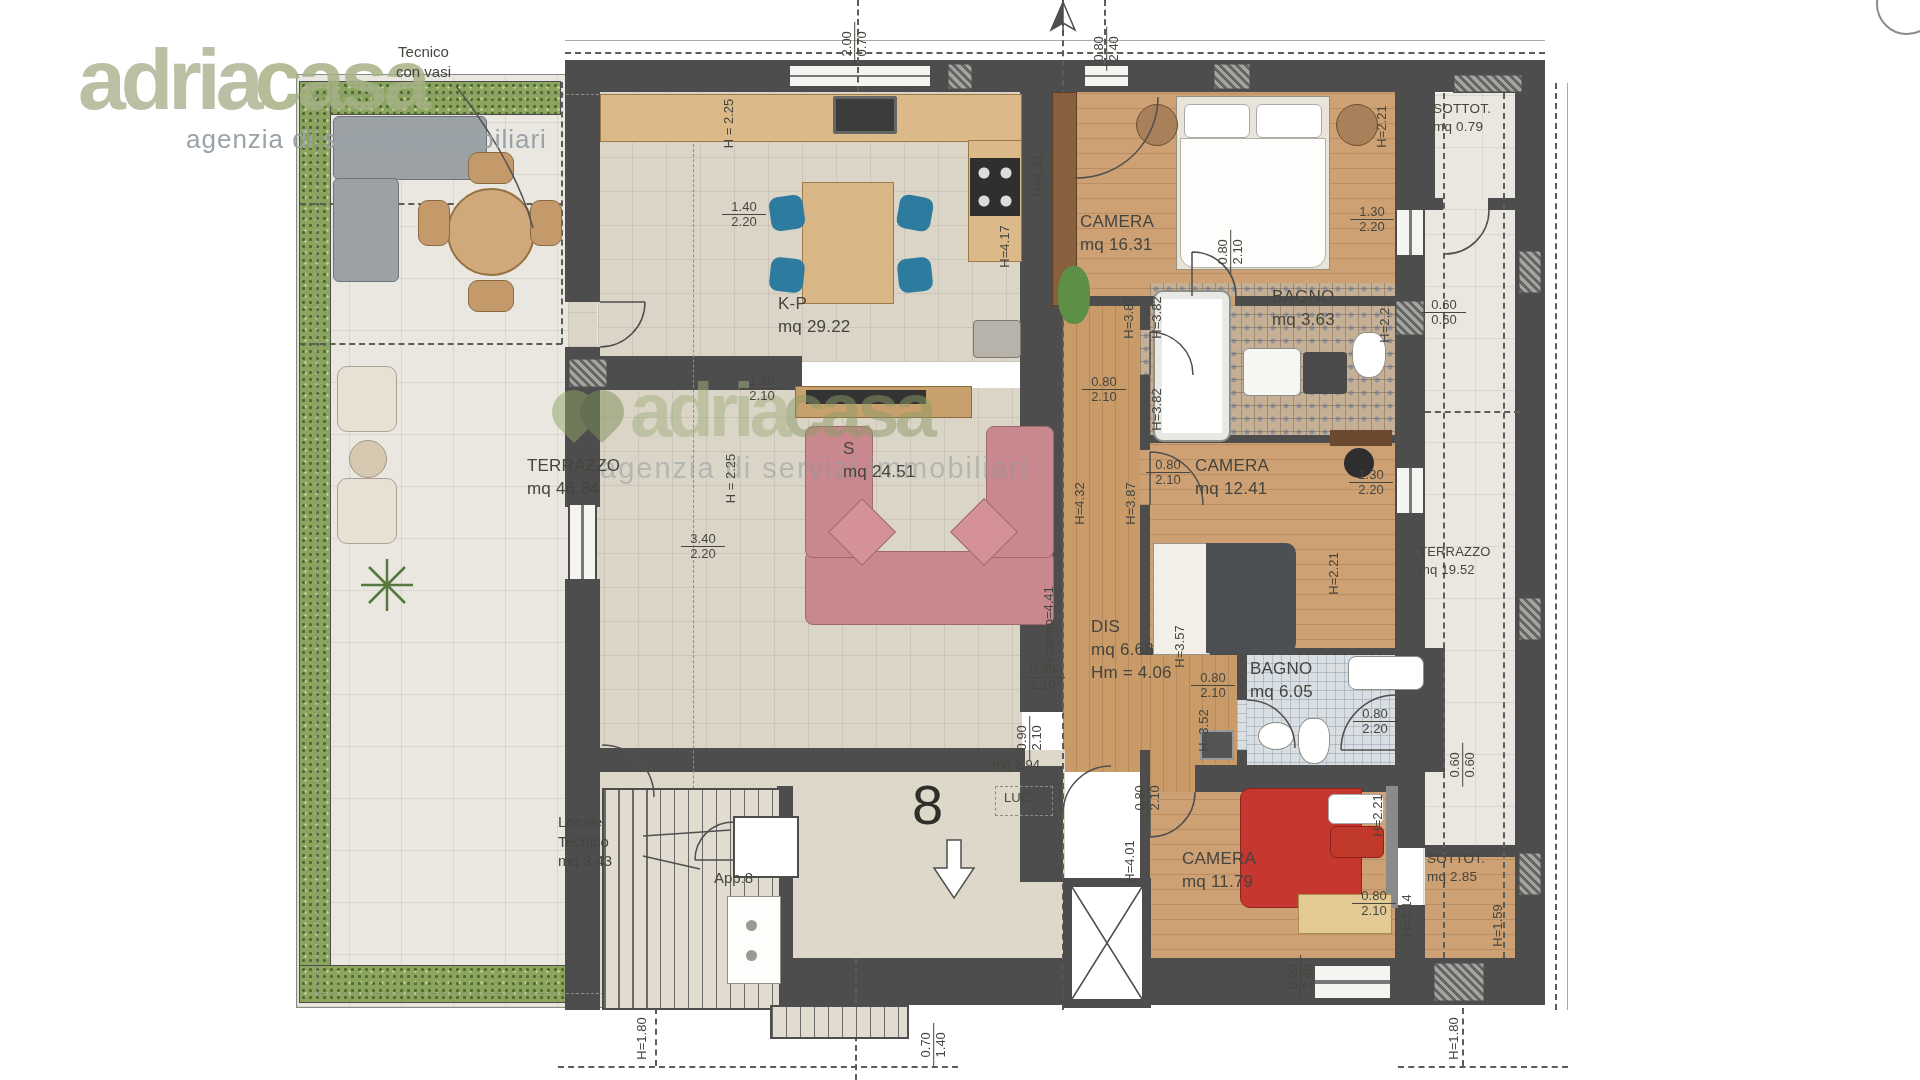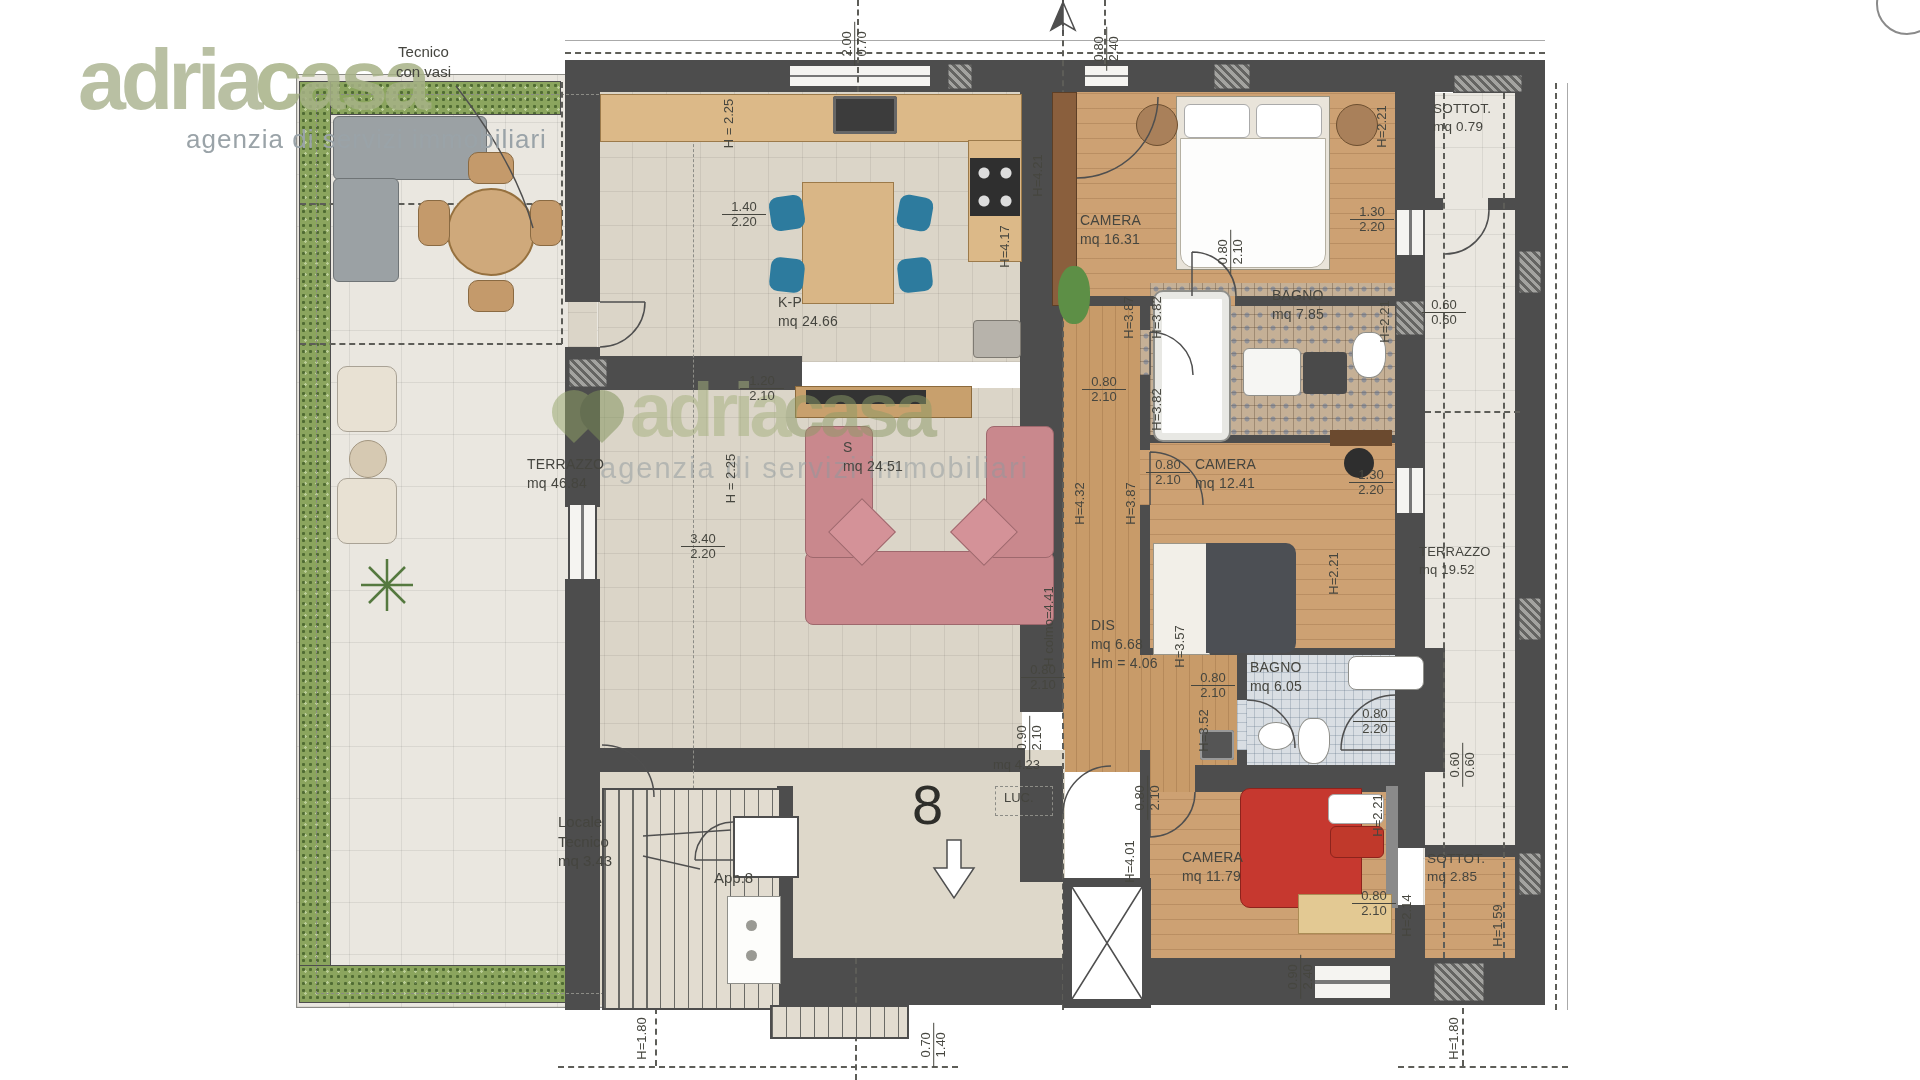--- a/index.html
+++ b/index.html
@@ -37,21 +37,21 @@
   .wall{background:#4d4d4d}
   .hatch{background:repeating-linear-gradient(45deg,#a3a3a0 0 3px,#646462 3px 6px);
          box-shadow:inset 0 0 0 1.5px #4d4d4d}
   .winH{background:linear-gradient(180deg,#4d4d4d 0 2px,#f5f4f1 2px 45%,#777 45% 55%,#f5f4f1 55% calc(100% - 2px),#4d4d4d calc(100% - 2px) 100%)}
   .winV{background:linear-gradient(90deg,#4d4d4d 0 2px,#f5f4f1 2px 45%,#777 45% 55%,#f5f4f1 55% calc(100% - 2px),#4d4d4d calc(100% - 2px) 100%)}
   .dashv{border-left:2px dashed #5d5d58}
   .dashh{border-top:2px dashed #5d5d58}
   .dashbox{border:1.5px dashed #8c8c86}
   .thinline{background:#aaa}
   
-  .room{font-size:14px;line-height:1.35;letter-spacing:.2px;white-space:nowrap}
+  .room{font-size:17px;line-height:1.35;letter-spacing:.2px;white-space:nowrap}
   .note{font-size:15px;line-height:1.3}
   .dim{font-size:13px;line-height:1.1;text-align:center;color:#46463f;width:44px}
   .dim .t{display:block;border-bottom:1.2px solid #46463f;padding:0 2px}
   .dim .b{display:block;padding:0 2px}
   .rot{transform:rotate(-90deg)}
   .hl{font-size:13px;color:#46463f;white-space:nowrap;text-align:center;transform:rotate(-90deg)}
   
   .logoword{font-weight:bold;letter-spacing:-5px;line-height:1}
   .leaf{border-radius:52% 52% 0 52%;transform:rotate(45deg)}
 </style>
@@ -271,33 +271,33 @@
     </div>
     <div style="font-size:26px;color:#9aa3a8;letter-spacing:1px;margin:2px 0 0 108px">agenzia di servizi immobiliari</div>
   </div>
 
   <div class="room abs" style="left:527px;top:455px">
     <div>TERRAZZO</div>
       <div>mq 46.84</div>
     </div>
   <div class="room abs" style="left:778px;top:293px">
     <div>K-P</div>
-      <div>mq 24.66</div>
+      <div>mq 29.22</div>
     </div>
   <div class="room abs" style="left:843px;top:438px">
     <div>S</div>
       <div>mq 24.51</div>
     </div>
   <div class="room abs" style="left:1080px;top:211px">
     <div>CAMERA</div>
       <div>mq 16.31</div>
     </div>
   <div class="room abs" style="left:1272px;top:286px">
     <div>BAGNO</div>
-      <div>mq 7.85</div>
+      <div>mq 3.63</div>
     </div>
   <div class="room abs sm" style="left:1433px;top:100px;font-size:13.5px">
     <div>SOTTOT.</div>
       <div>mq 0.79</div>
     </div>
   <div class="room abs" style="left:1419px;top:543px;font-size:13px">
     <div>TERRAZZO</div>
       <div>mq 19.52</div>
     </div>
   <div class="room abs" style="left:1195px;top:455px">
@@ -326,21 +326,21 @@
     <div>Tecnico</div>
       <div>con vasi</div>
     </div>
   <div class="note abs" style="left:558px;top:812px">
     <div>Locale</div>
       <div>Tecnico</div>
       <div>mq 3.43</div>
     </div>
   <div class="note abs" style="left:714px;top:868px">App.8</div>
   <div class="note abs" style="left:1004px;top:790px;font-size:13px">LUC.</div>
-  <div class="note abs" style="left:993px;top:757px;font-size:13px">mq 4.23</div>
+  <div class="note abs" style="left:993px;top:757px;font-size:13px">mq 2.94</div>
   <div class="abs" style="left:912px;top:772px;font-size:56px;color:#2e2e2a">8</div>
 
   <div class="dim abs rot" style="left:833px;top:29px">
       <span class="t">2.00</span>
       <span class="b">0.70</span>
     </div>
   <div class="dim abs rot" style="left:1085px;top:34px">
       <span class="t">0.80</span>
       <span class="b">2.40</span>
     </div>

